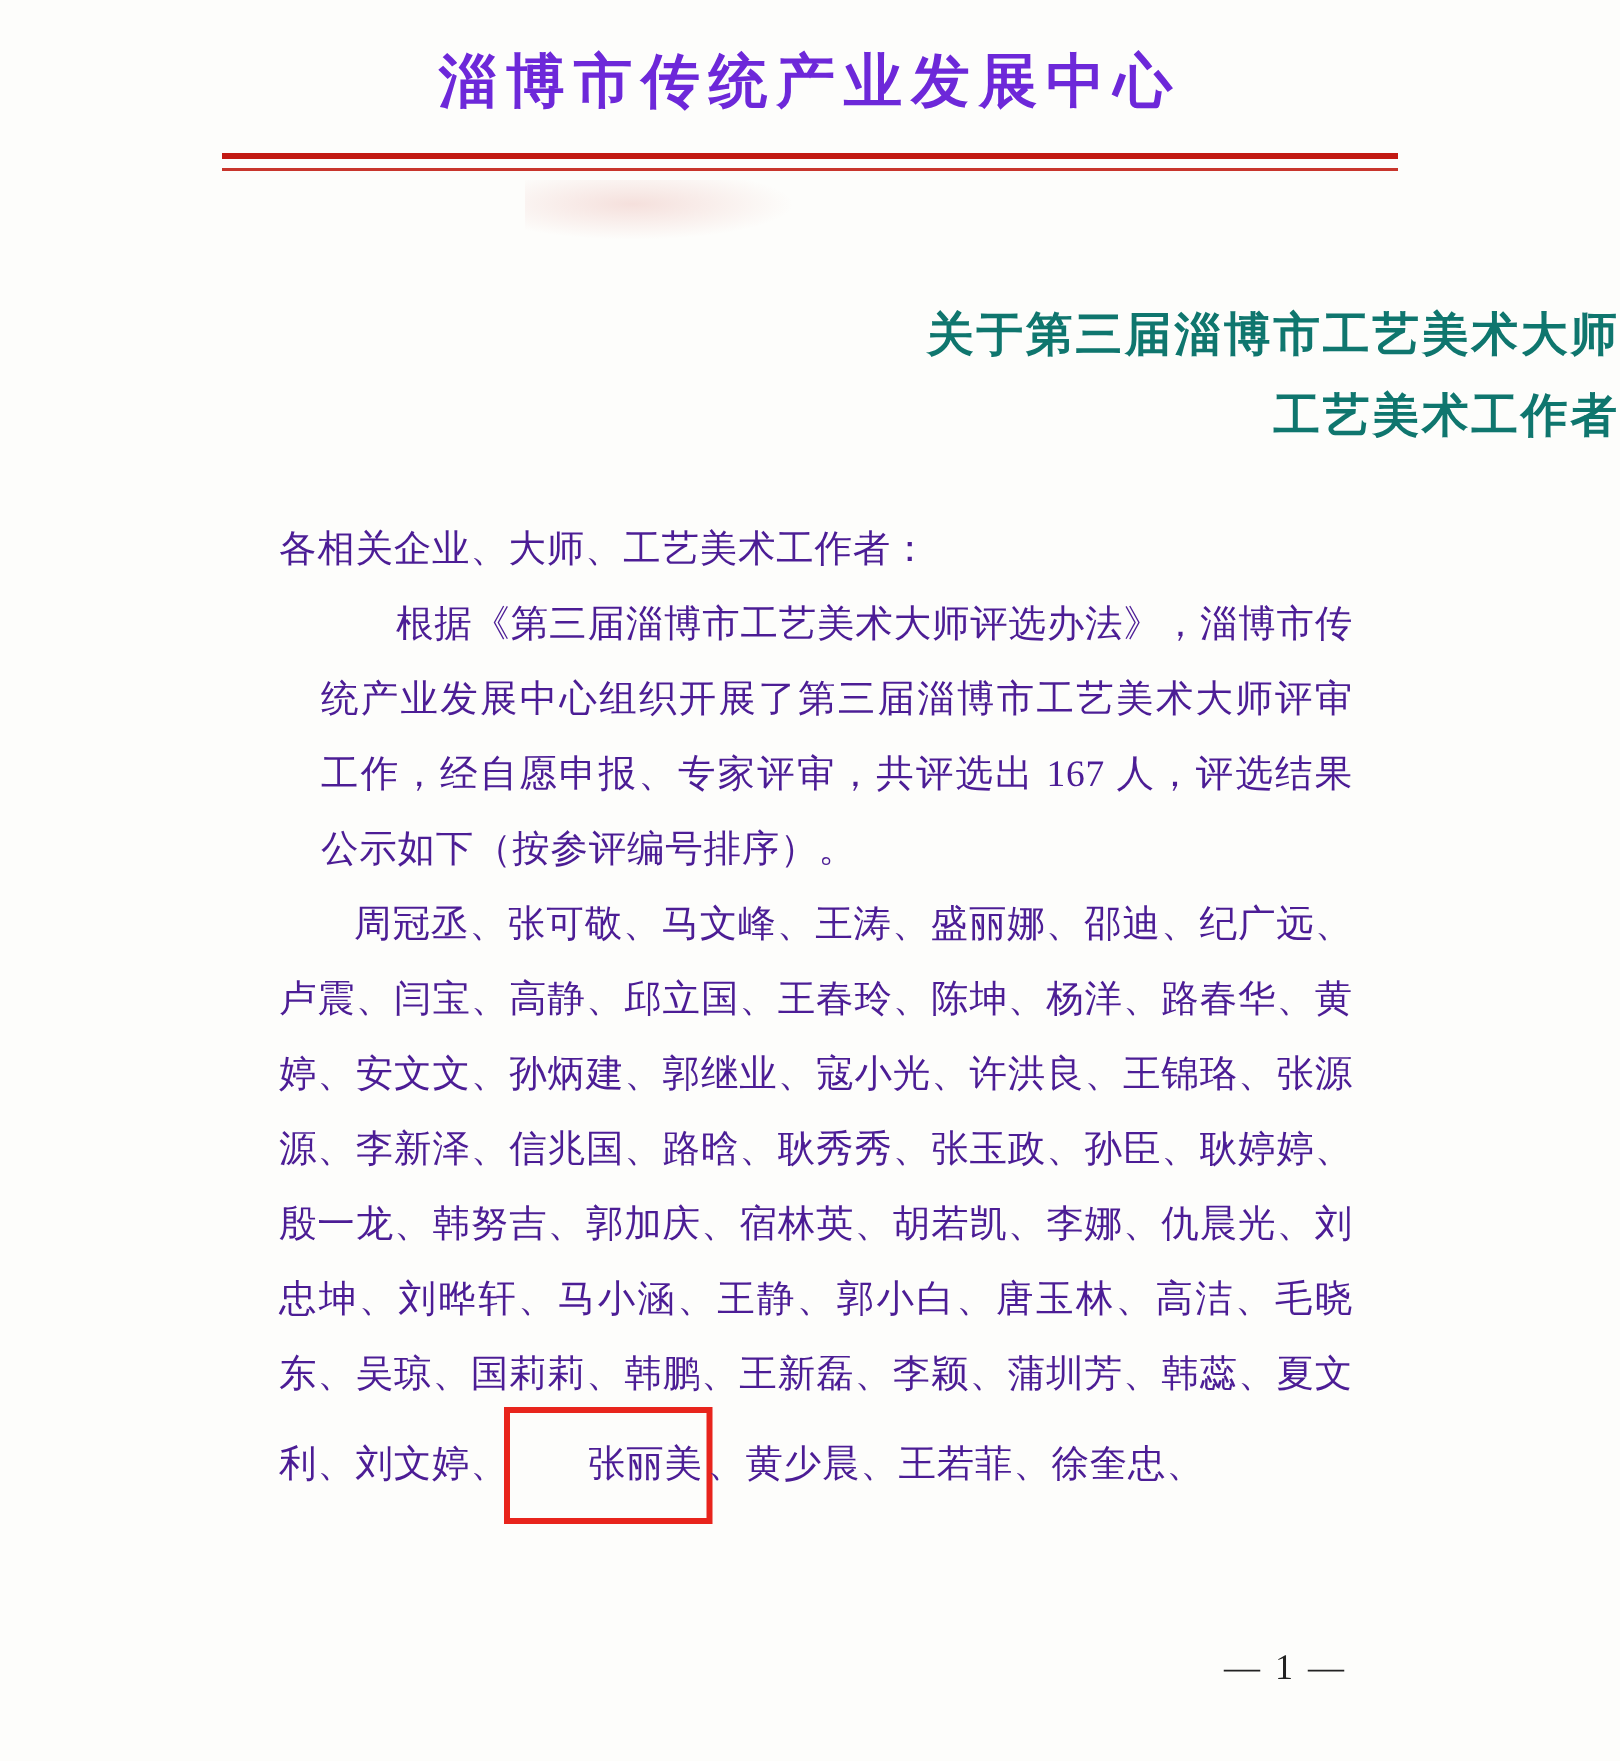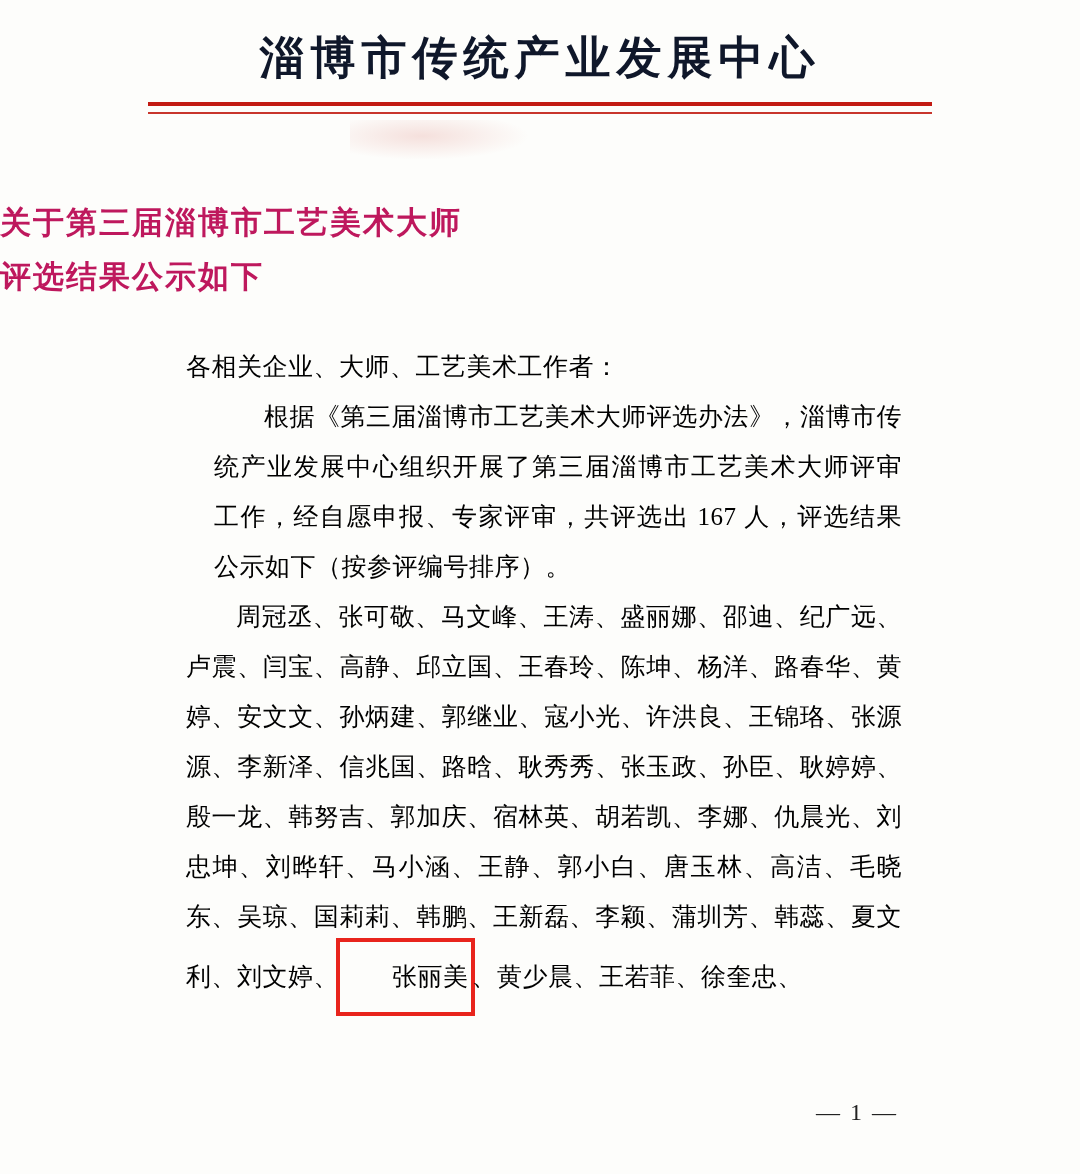--- a/index.html
+++ b/index.html
@@ -26,23 +26,23 @@
   .letterhead {
     position: absolute;
     top: 34px;
     left: 0;
     width: 1080px;
     text-align: center;
   }
   .letterhead-title {
     font-family: "Liberation Serif", "DejaVu Serif", serif;
     font-weight: bold;
-    font-size: 45px;
+    font-size: 39px;
     letter-spacing: 6px;
-    color: #0f172a;
+    color: #6d28d9;
     line-height: 1.1;
     white-space: nowrap;
   }
   .rule-thick {
     position: absolute;
     top: 102px;
     left: 148px;
     width: 784px;
     height: 4px;
     background: #c21a13;
@@ -66,38 +66,38 @@
     background: radial-gradient(ellipse at 40% 40%, rgba(216,120,110,0.22), rgba(255,255,255,0) 70%);
     pointer-events: none;
   }
 
   
   .doc-title {
     position: absolute;
     top: 196px;
     left: 0;
     width: 1080px;
-    text-align: left;
+    text-align: right;
     font-weight: bold;
     font-size: 31px;
     letter-spacing: 2px;
     line-height: 54px;
-    color: #be185d;
+    color: #0f766e;
   }
 
   
   .body-text {
     position: absolute;
     top: 342px;
     left: 186px;
     width: 716px;
     font-size: 25px;
     line-height: 50px;
     letter-spacing: 0.5px;
-    color: #000000;
+    color: #4c1d95;
     text-align: justify;
   }
   .p-indent { text-indent: 2em; margin-left: 28px; }
   .p-flat { text-indent: 0; }
   .section-head {
     text-indent: 2em;
     font-weight: bold;
   }
   .names {
     text-indent: 2em;
@@ -128,21 +128,21 @@
 
   <div class="letterhead">
     <div class="letterhead-title">淄博市传统产业发展中心</div>
   </div>
   <div class="rule-thick"></div>
   <div class="rule-thin"></div>
   <div class="smudge"></div>
 
   <div class="doc-title">
     <div>关于第三届淄博市工艺美术大师</div>
-    <div>评选结果公示如下</div>
+    <div>工艺美术工作者</div>
   </div>
 
   <div class="body-text">
 
     <div class="p-flat">各相关企业、大师、工艺美术工作者：</div>
 
     <div class="p-indent">根据《第三届淄博市工艺美术大师评选办法》，淄博市传统产业发展中心组织开展了第三届淄博市工艺美术大师评审工作，经自愿申报、专家评审，共评选出 167 人，评选结果公示如下（按参评编号排序）。</div>
 
 
 

